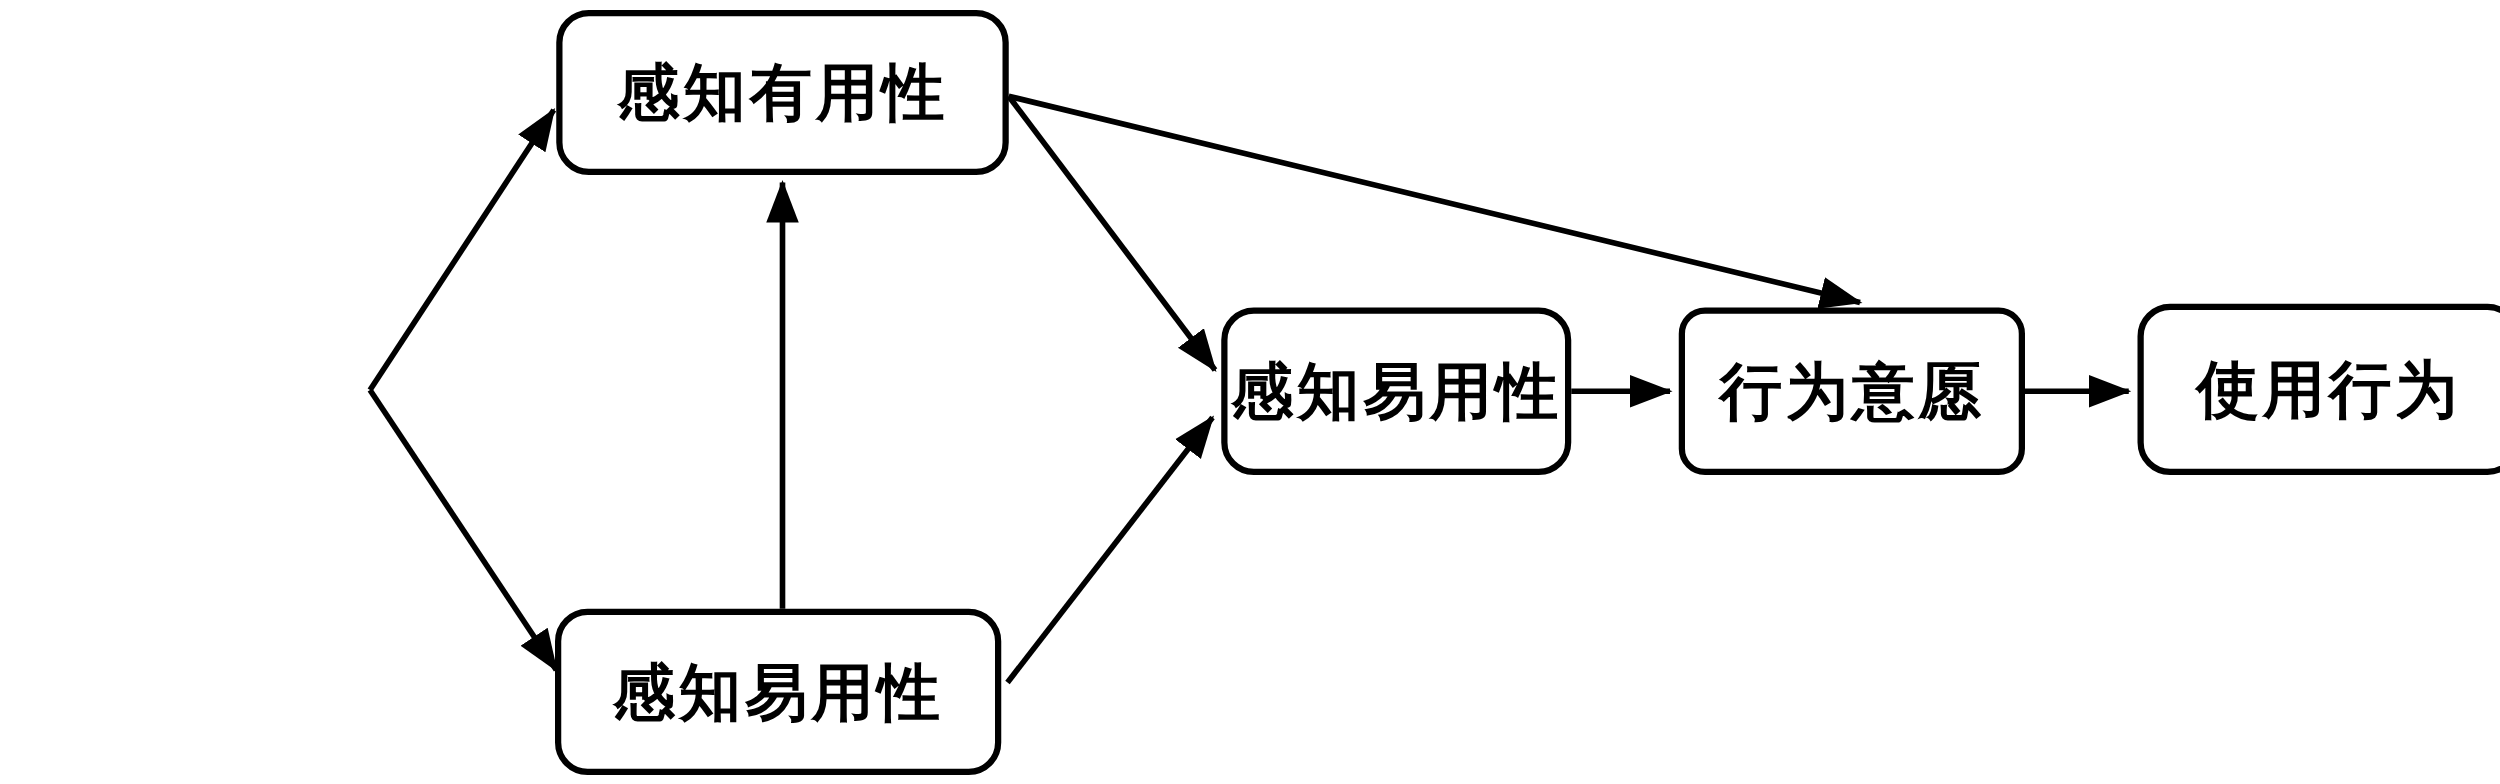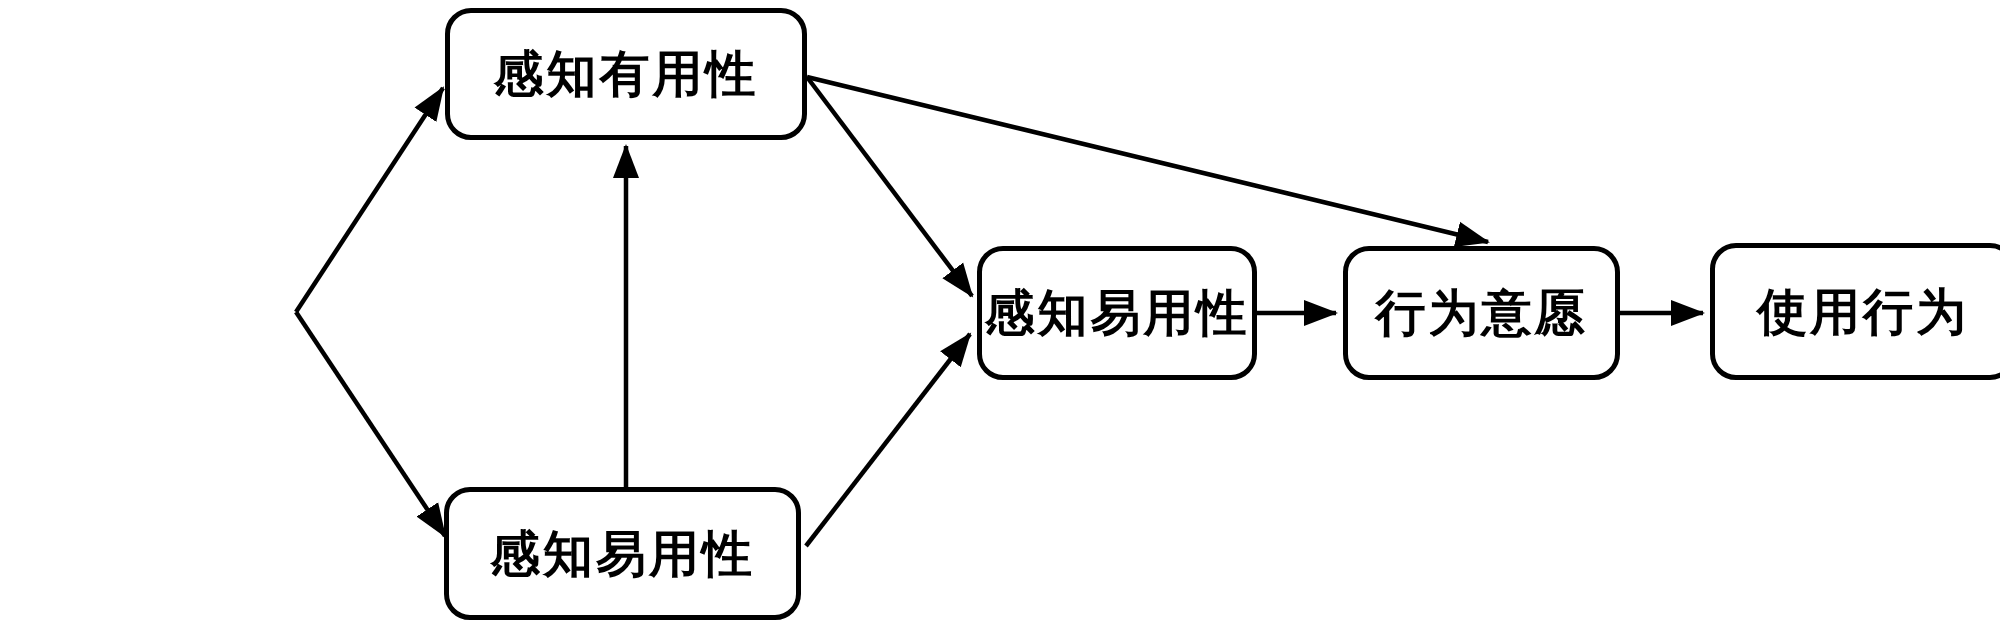--- a/index.html
+++ b/index.html
@@ -43,21 +43,21 @@
     letter-spacing: 3px;
     color: #000000;
     white-space: nowrap;
     line-height: 1;
   }
   
   .n-external   { left: 8px;    top: 245px; width: 282px; height: 135px; }
   .n-usefulness { left: 445px;  top: 8px;   width: 362px; height: 132px; }
   .n-ease       { left: 444px;  top: 487px; width: 357px; height: 133px; }
   .n-attitude   { left: 977px;  top: 246px; width: 280px; height: 134px; }
-  .n-intention  { left: 1343px; top: 246px; width: 277px; height: 134px; }
+  .n-intention  { left: 1343px; top: 246px; width: 277px; height: 134px; border-radius: 21px; }
   .n-behavior   { left: 1710px; top: 243px; width: 306px; height: 137px; }
 </style>
 </head>
 <body>
 
 <div class="canvas">
 
   <svg class="edges-layer" width="2000" height="627" viewBox="0 0 2000 627" xmlns="http://www.w3.org/2000/svg">
     <defs>
       <marker id="ah" markerUnits="userSpaceOnUse" markerWidth="38" markerHeight="34" refX="32" refY="16" orient="auto">

